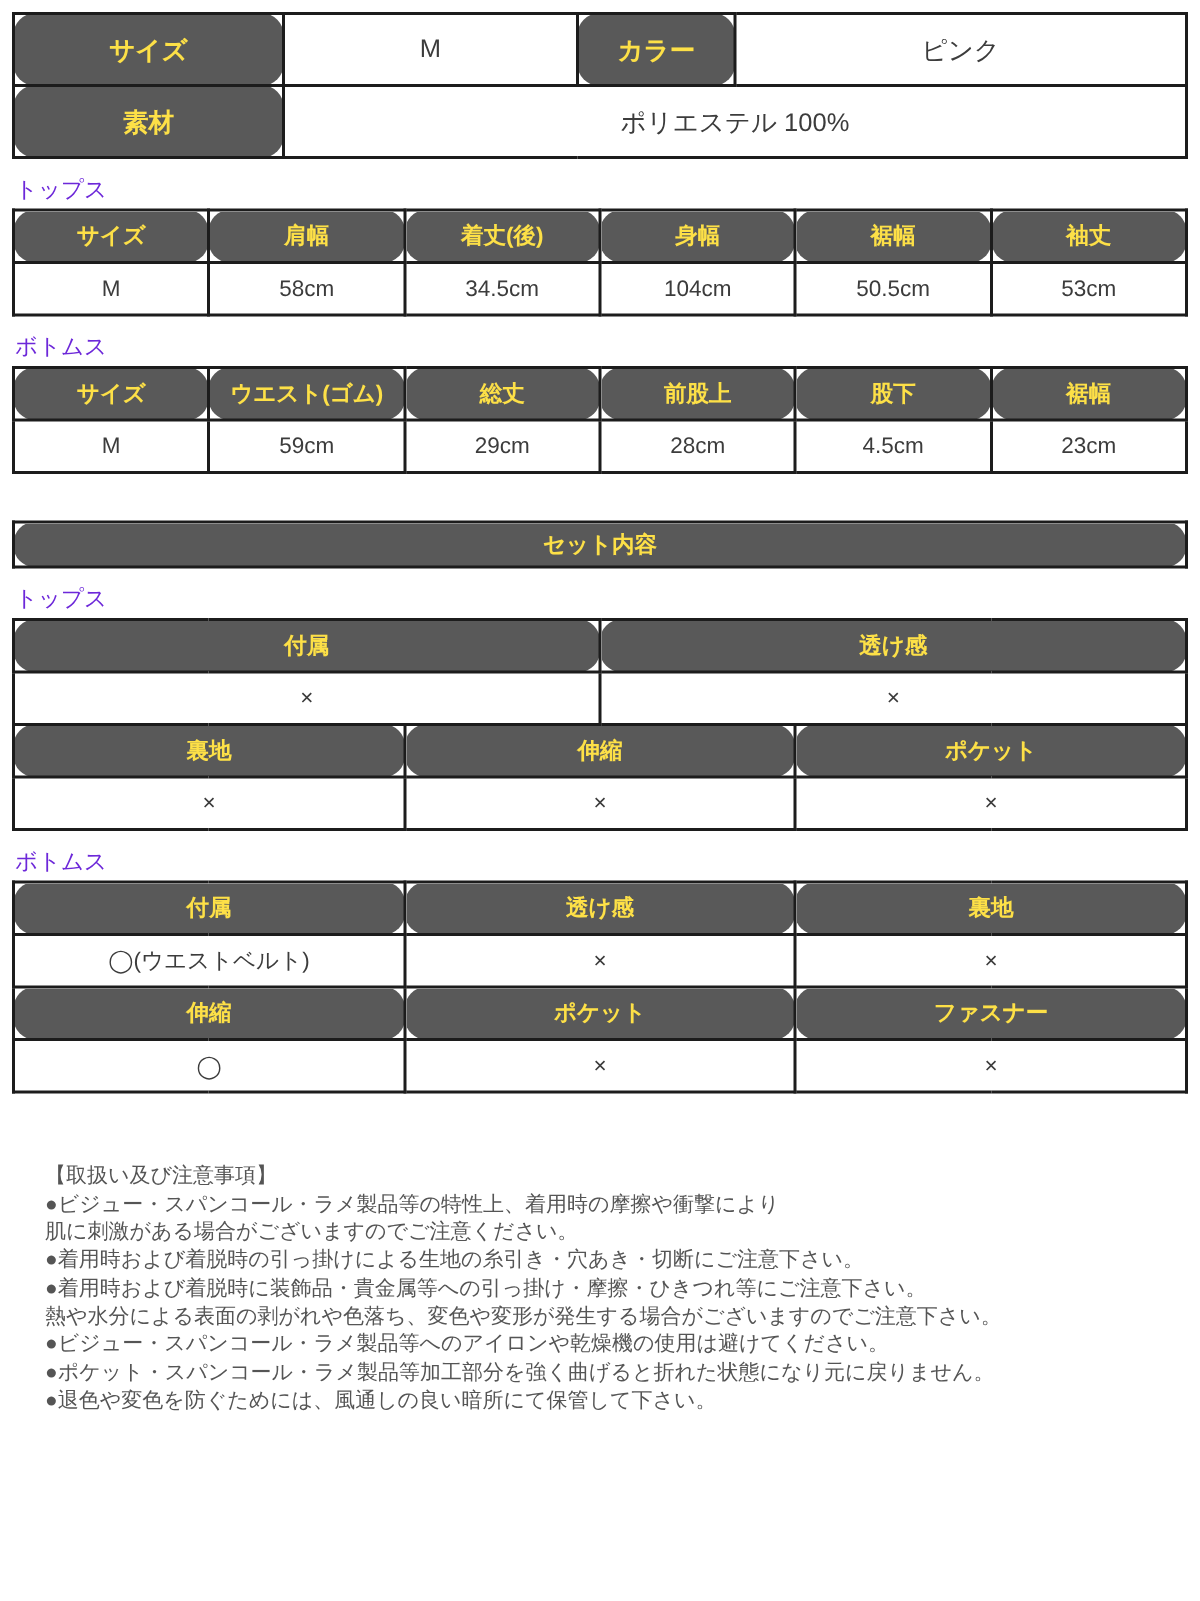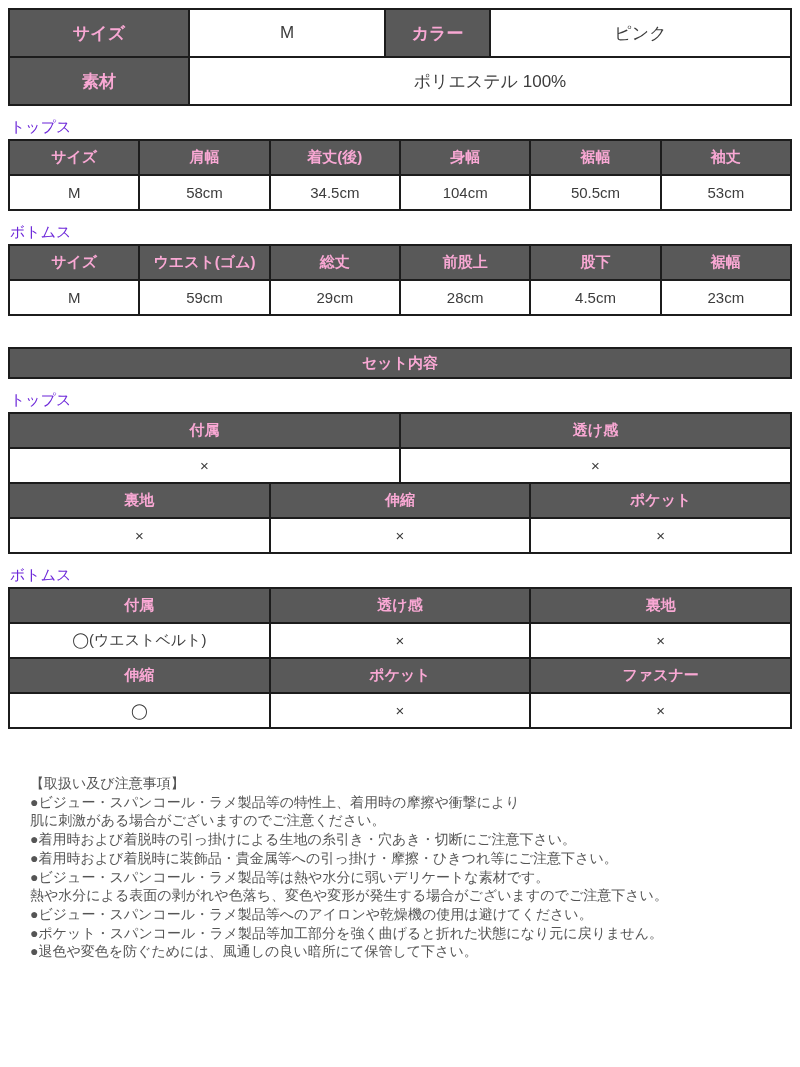--- a/index.html
+++ b/index.html
@@ -24,22 +24,23 @@
   td {
     border: 2px solid #1c1c1c;
     text-align: center;
     vertical-align: middle;
     padding: 0;
     overflow: hidden;
     white-space: nowrap;
   }
   .hdr {
     background: #595959;
-    color: #f9a8d4;
+    color: #fde047;
     font-weight: bold;
+    border-radius: 14px;
   }
   
   .summary-table td { height: 46px; font-size: 17px; }
   .summary-table .hdr { font-size: 17px; }
   
   .section-label {
     font-size: 15px;
     color: #6d28d9;
     margin: 12px 0 3px 2px;
     line-height: 18px;
@@ -192,20 +193,19 @@
     </tr>
   </tbody>
     </table>
 
   <div class="notes">
     <div>【取扱い及び注意事項】</div>
     <div>●ビジュー・スパンコール・ラメ製品等の特性上、着用時の摩擦や衝撃により</div>
     <div>肌に刺激がある場合がございますのでご注意ください。</div>
     <div>●着用時および着脱時の引っ掛けによる生地の糸引き・穴あき・切断にご注意下さい。</div>
     <div>●着用時および着脱時に装飾品・貴金属等への引っ掛け・摩擦・ひきつれ等にご注意下さい。</div>
-    <div>●ビジュー・スパンコール・ラメ製品等は熱や水分に弱いデリケートな素材です。</div>
     <div>熱や水分による表面の剥がれや色落ち、変色や変形が発生する場合がございますのでご注意下さい。</div>
     <div>●ビジュー・スパンコール・ラメ製品等へのアイロンや乾燥機の使用は避けてください。</div>
     <div>●ポケット・スパンコール・ラメ製品等加工部分を強く曲げると折れた状態になり元に戻りません。</div>
     <div>●退色や変色を防ぐためには、風通しの良い暗所にて保管して下さい。</div>
   </div>
 
 </div>
 
 </body></html>

